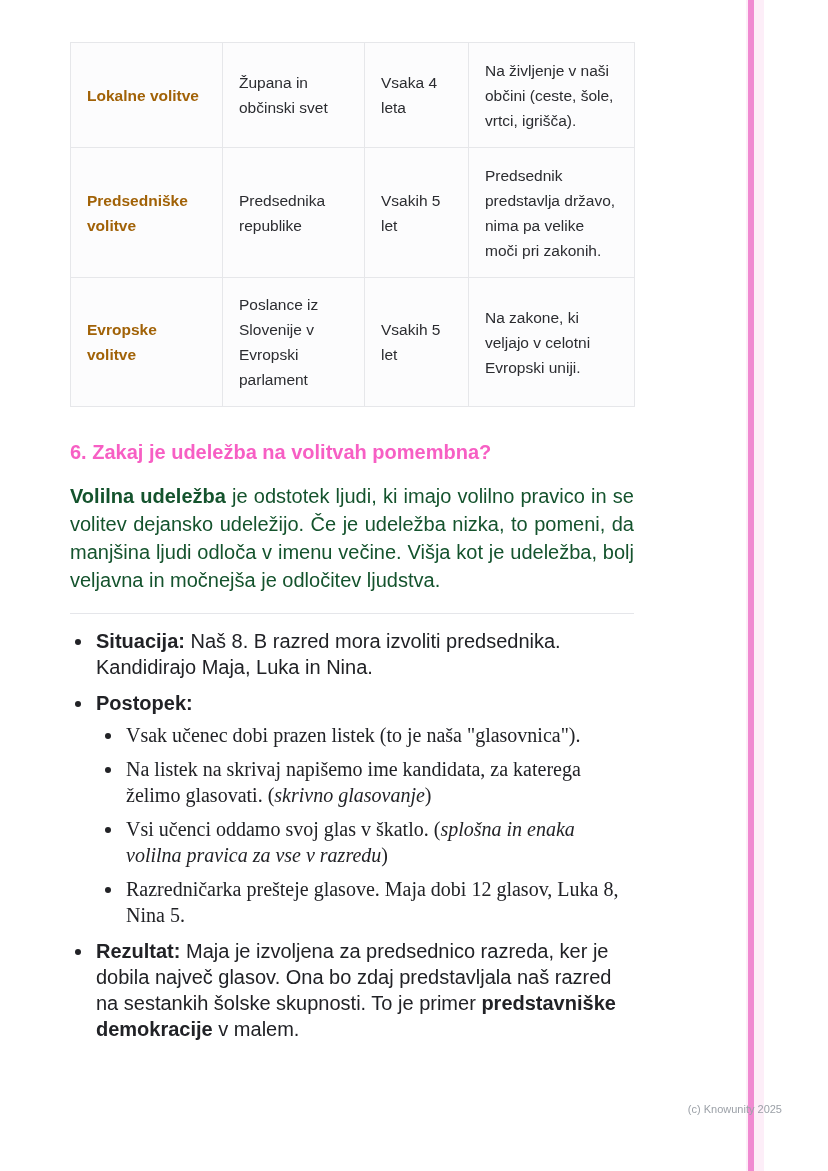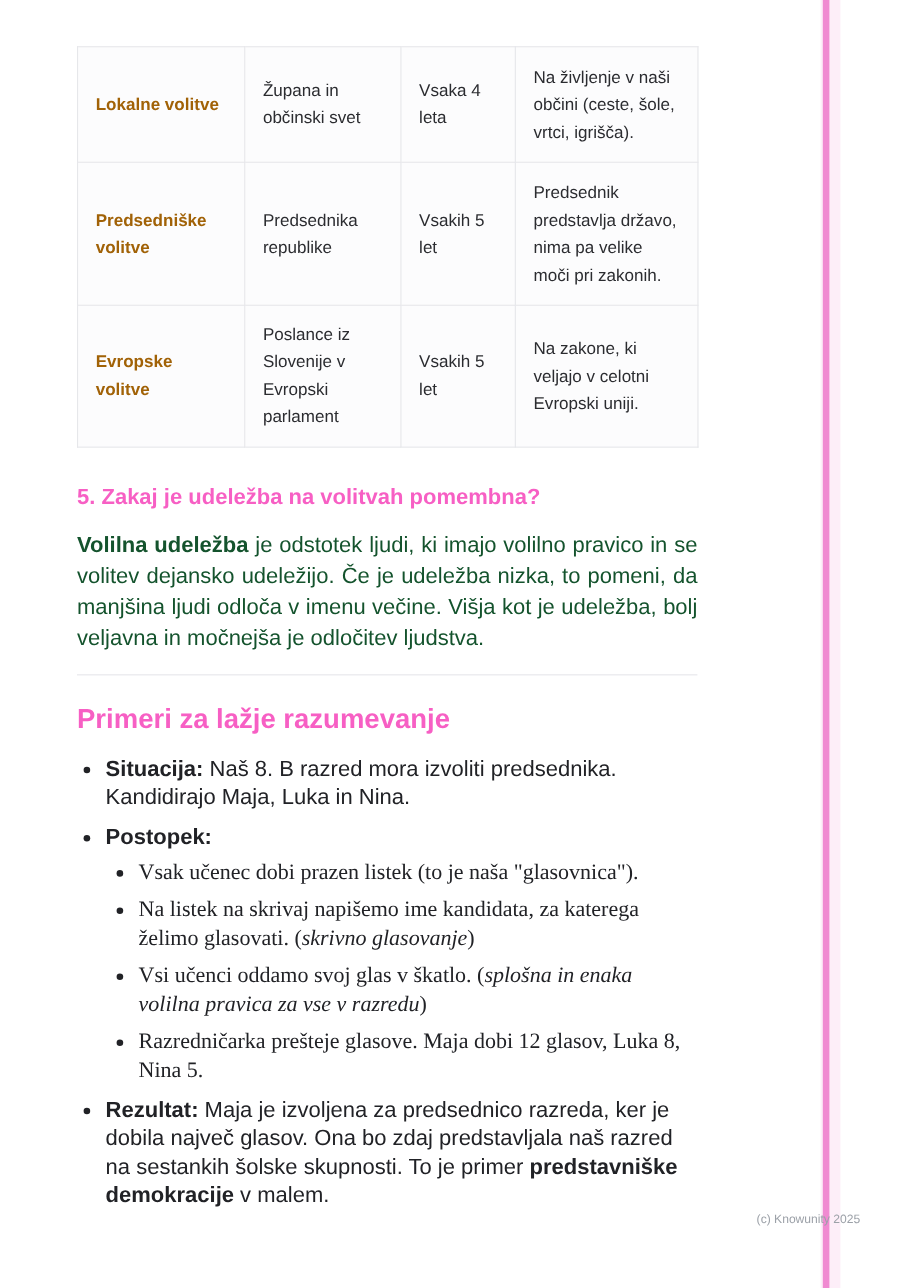--- a/index.html
+++ b/index.html
@@ -104,27 +104,26 @@
       </tr>
       <tr class="r3">
         <td class="c1">Evropske volitve</td>
         <td class="c2">Poslance iz Slovenije v Evropski parlament</td>
         <td class="c3">Vsakih 5 let</td>
         <td class="c4">Na zakone, ki veljajo v celotni Evropski uniji.</td>
       </tr>
     </tbody>
   </table>
 
-  <h3 class="pink">5. Zakaj je udeležba na volitvah pomembna?</h3>
+  <h3 class="pink">6. Zakaj je udeležba na volitvah pomembna?</h3>
 
   <p class="lead"><b>Volilna udeležba</b><span> je odstotek ljudi, ki imajo volilno pravico in se volitev dejansko udeležijo. Če je udeležba nizka, to pomeni, da manjšina ljudi odloča v imenu večine. Višja kot je udeležba, bolj veljavna in močnejša je odločitev ljudstva.</span></p>
 
   <hr class="divider">
 
-  <h2 class="pink">Primeri za lažje razumevanje</h2>
 
 
   <ul class="main">
     <li><b>Situacija:</b><span> Naš 8. B razred mora izvoliti predsednika. Kandidirajo Maja, Luka in Nina.</span></li>
 
     <li><b>Postopek:</b>
       <ul class="sub">
         <li><span>Vsak učenec dobi prazen listek (to je naša "glasovnica").</span></li>
         <li><span>Na listek na skrivaj napišemo ime kandidata, za katerega želimo glasovati. (</span><em>skrivno glasovanje</em><span>)</span></li>
         <li><span>Vsi učenci oddamo svoj glas v škatlo. (</span><em>splošna in enaka volilna pravica za vse v razredu</em><span>)</span></li>

